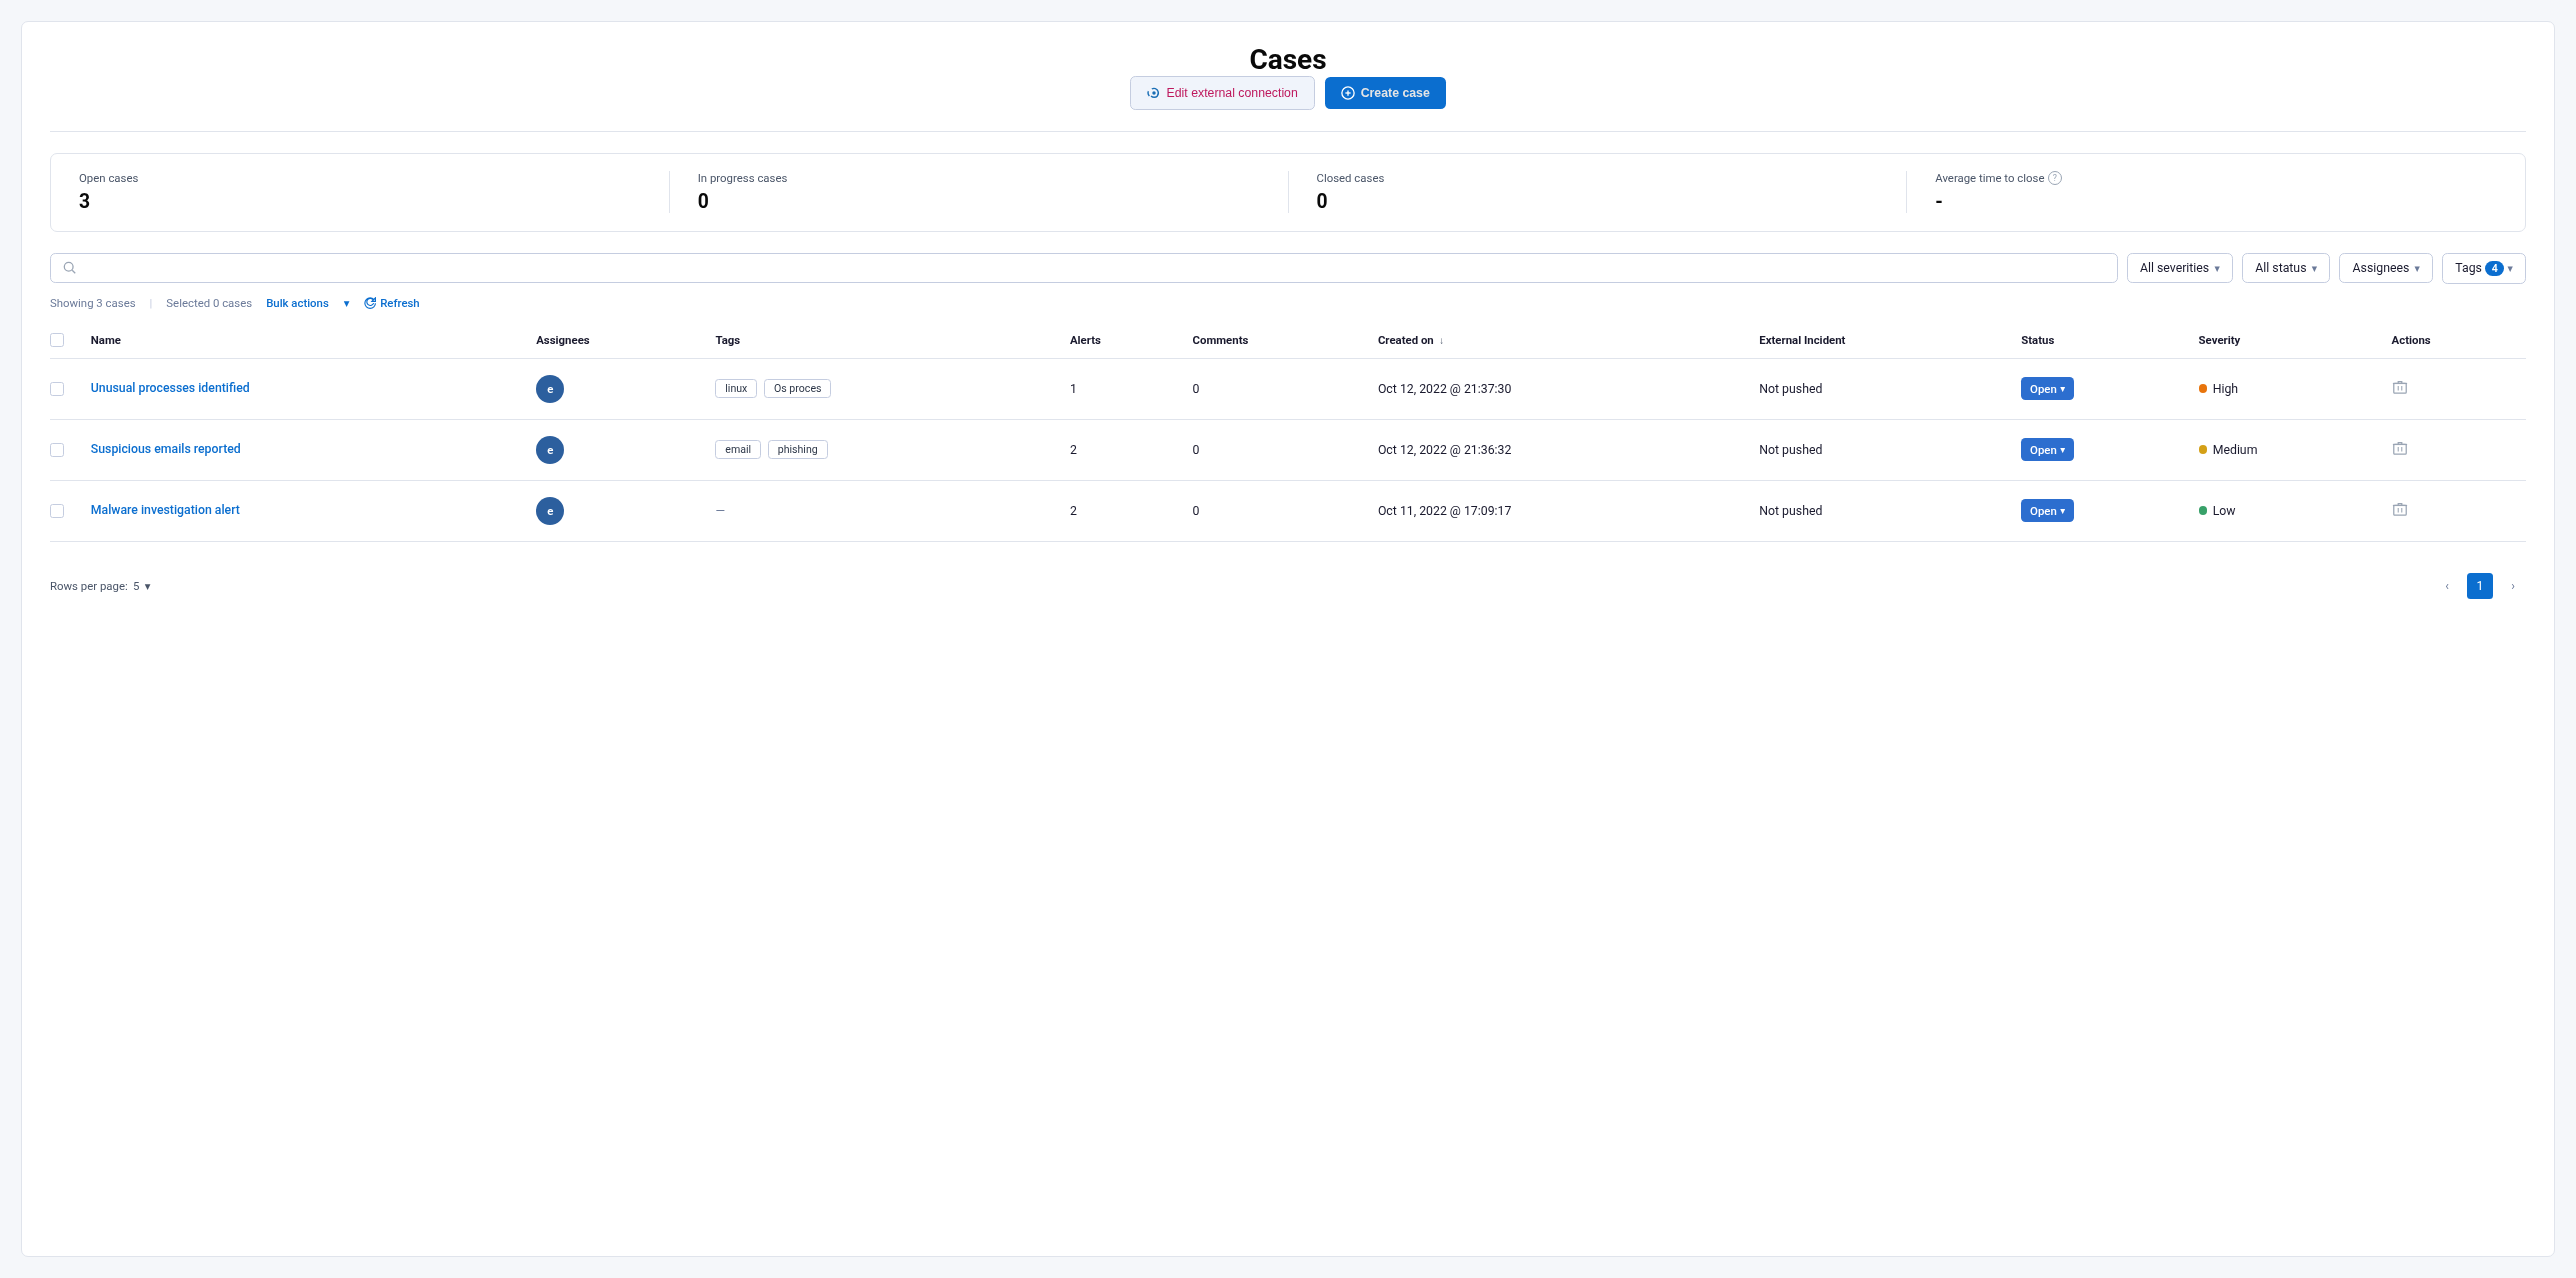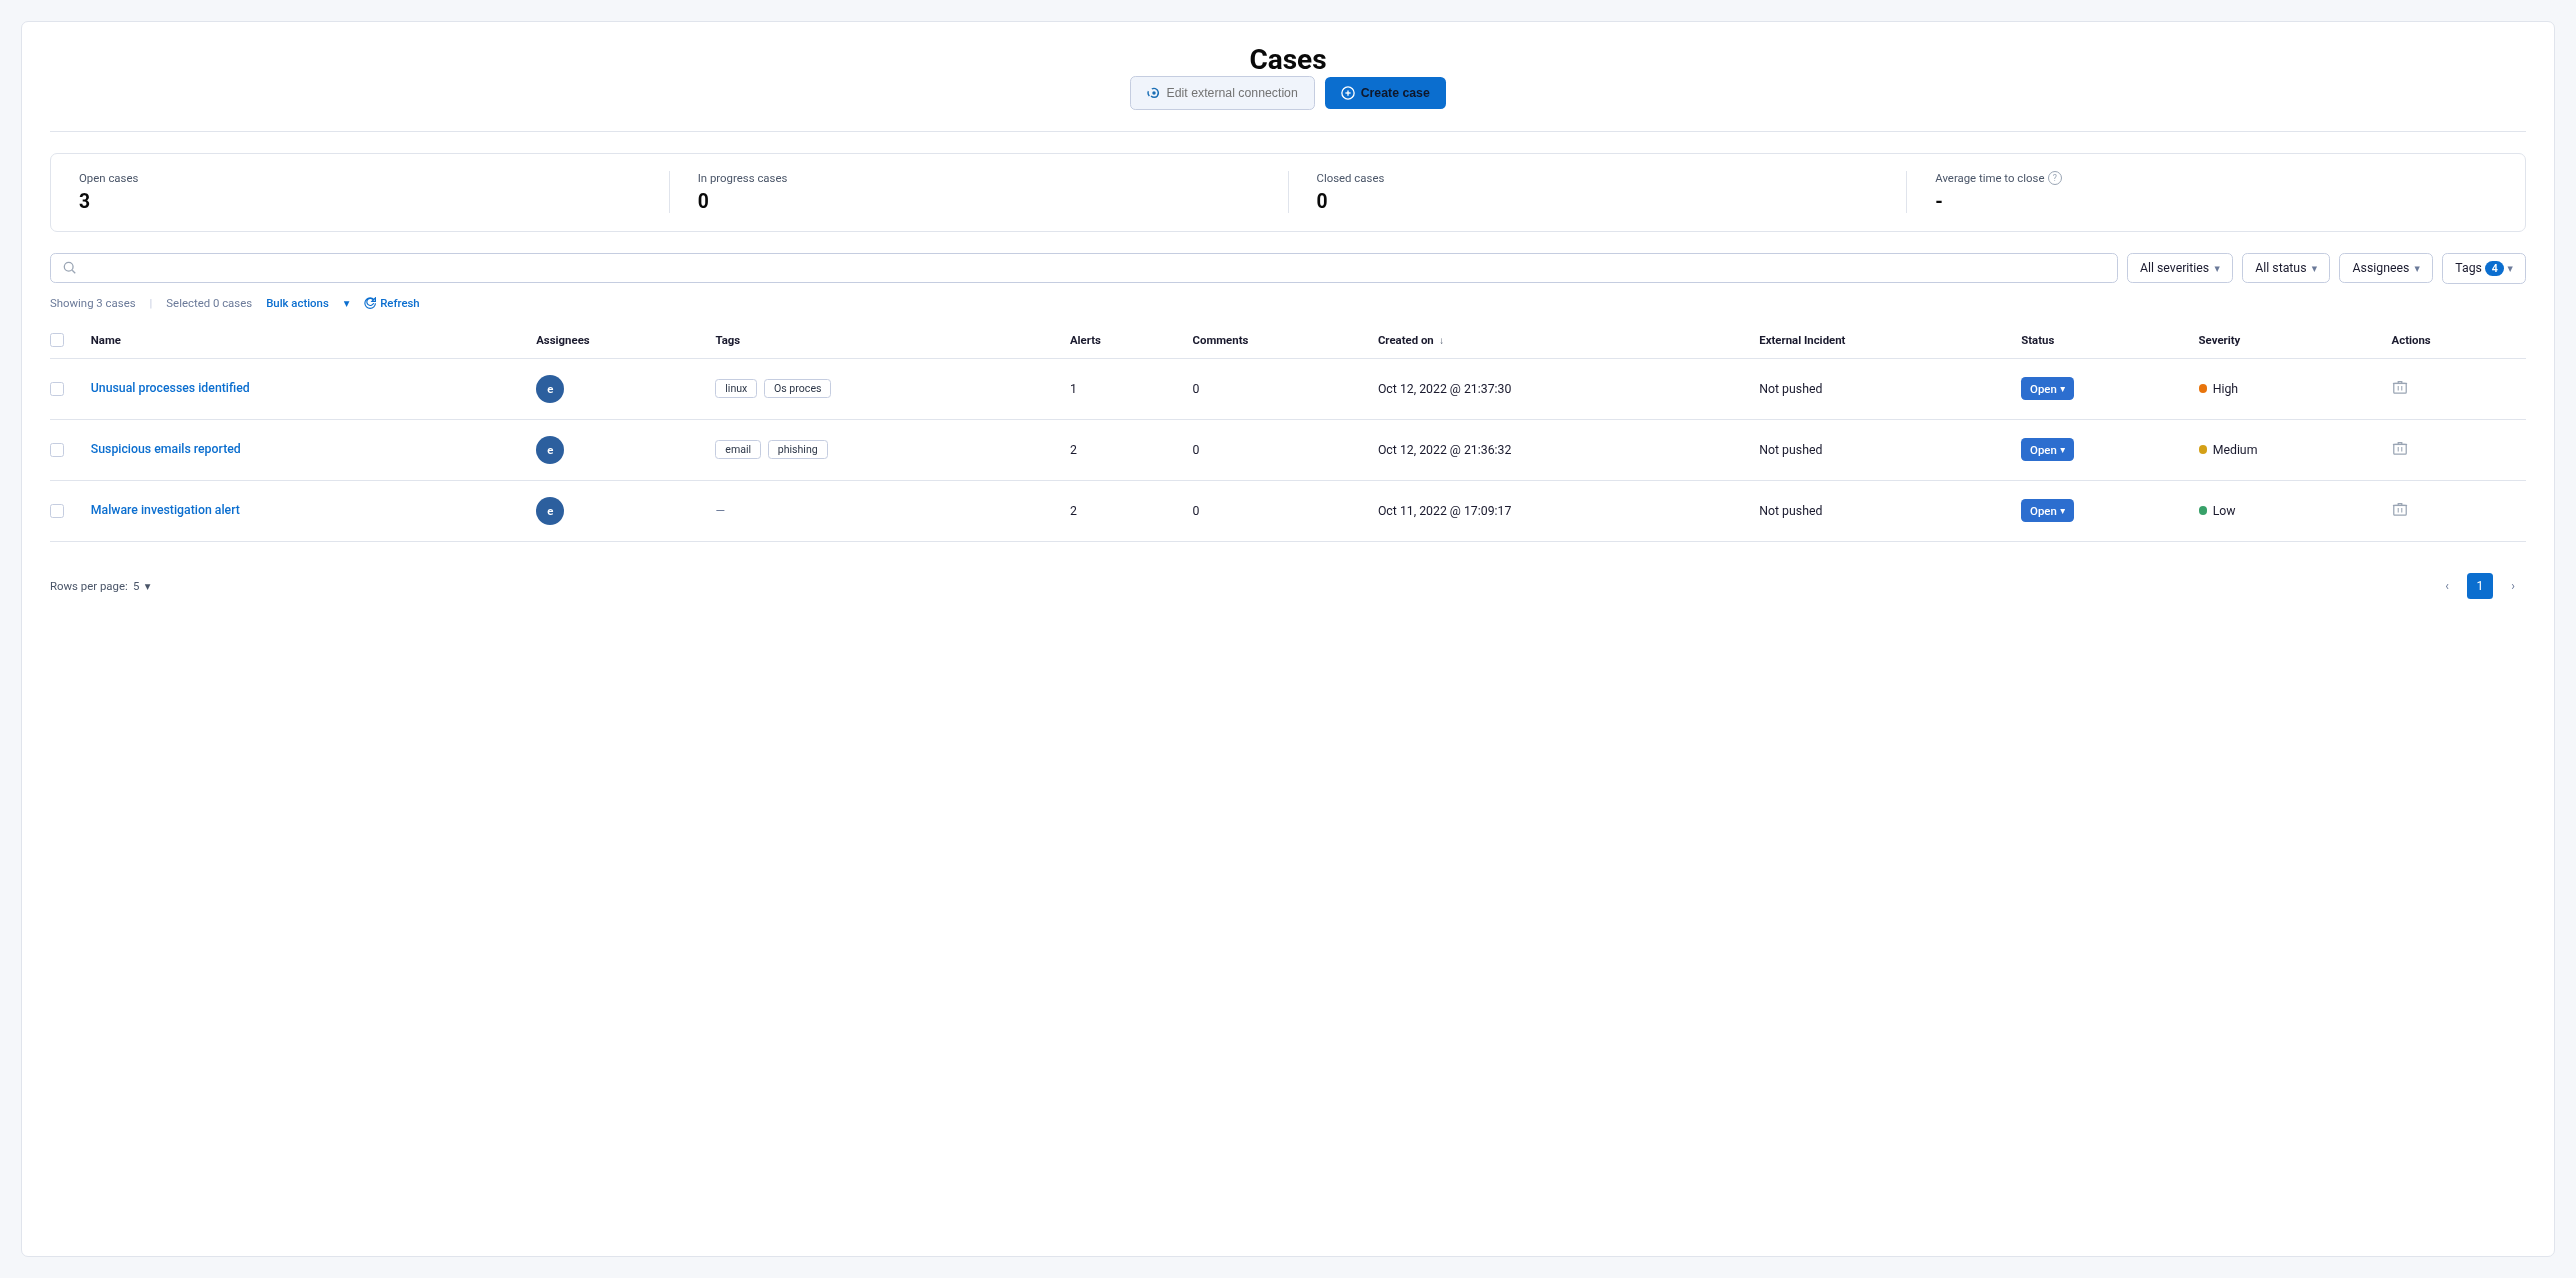--- a/index.html
+++ b/index.html
@@ -35,35 +35,35 @@
       align-items: center;
     }
     .btn-secondary {
       display: flex;
       align-items: center;
       gap: 5.3px;
       padding: 8.8px 16px;
       border: 0.9px solid #c5cde0;
       border-radius: 5.3px;
       background: #f0f4fb;
-      color: #737373;
+      color: #be185d;
       font-size: 12.3px;
       font-weight: 500;
       cursor: pointer;
       justify-content: flex-end;
     }
     .btn-primary {
       display: flex;
       align-items: center;
       gap: 5.3px;
       padding: 8.8px 16px;
       border: none;
       border-radius: 5.3px;
       background: #0b6ecf;
-      color: #0f172a;
+      color: #e5e5e5;
       font-size: 12.3px;
       font-weight: 600;
       cursor: pointer;
     }
     .divider {
       border: none;
       border-top: 0.9px solid #e0e4ec;
       margin-bottom: 21px;
     }
     .stats-bar {

